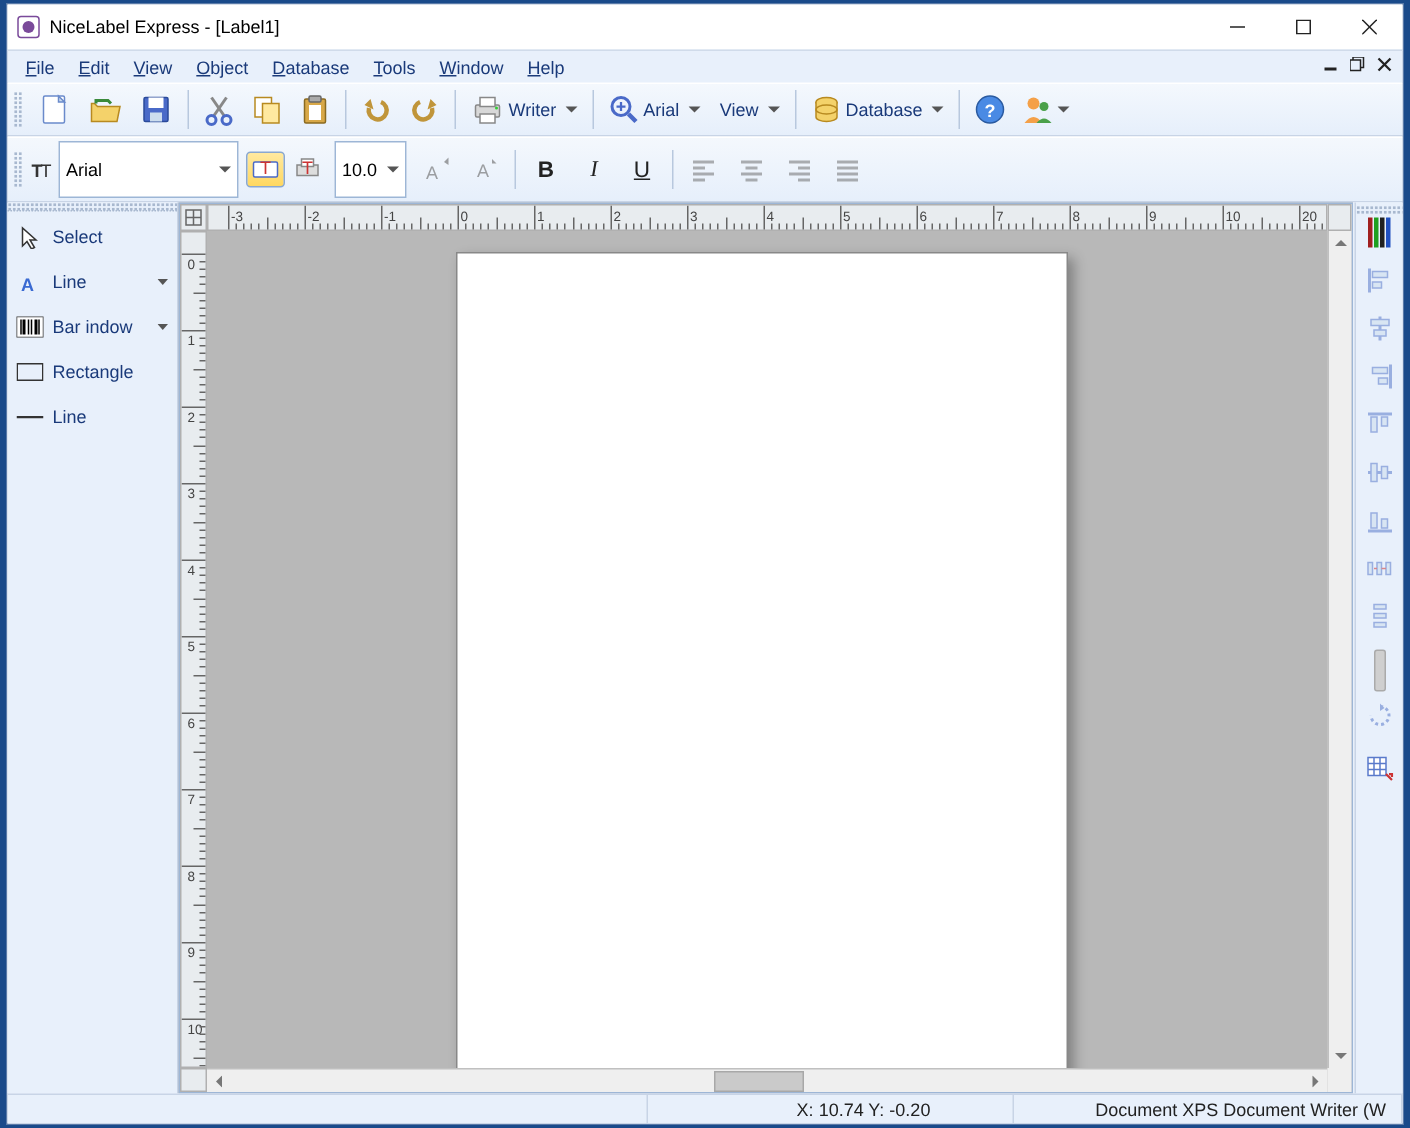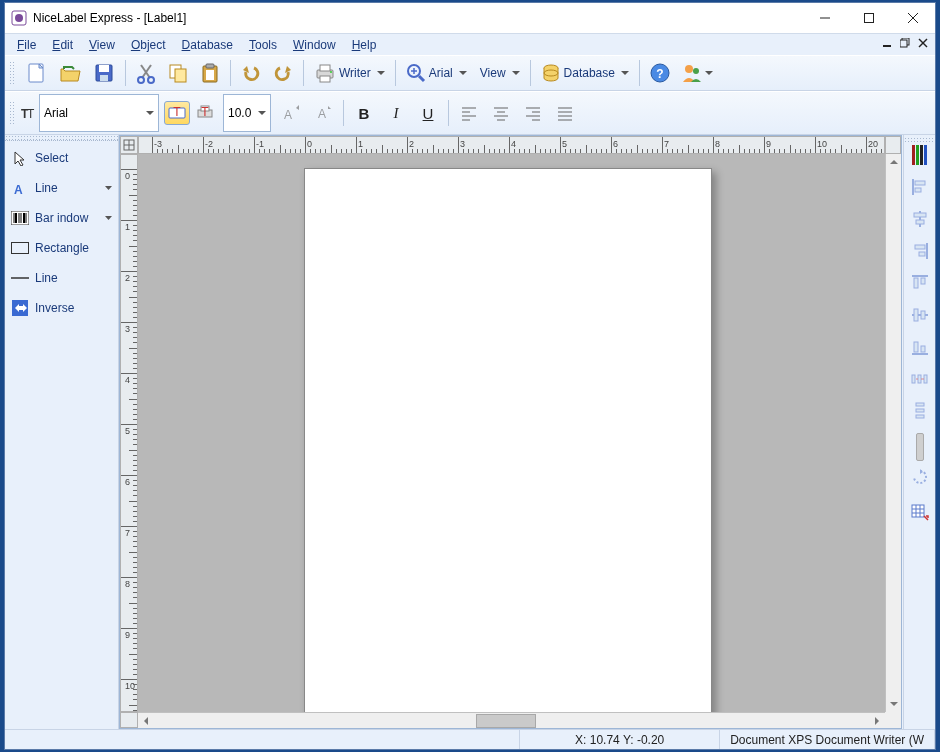--- a/index.html
+++ b/index.html
@@ -68,21 +68,21 @@
 
 
 .align-panel { width:32px; background:#e8f0fb; border-left:1px solid #c8d4e6; display:flex; flex-direction:column; align-items:center; padding-top:2px; }
 .align-panel-grip { height:6px; width:100%; background-image: radial-gradient(#a8b8cf 1px, transparent 1px); background-size:3px 3px; margin-bottom:2px;}
 .marker-row { display:flex; gap:1px; margin-bottom:6px; }
 .marker { width:3px; height:20px; }
 .al-btn { width:26px; height:26px; margin:3px 0; display:flex; align-items:center; justify-content:center; border:1px solid transparent; border-radius:3px; cursor:default;}
 .al-btn.disabled { opacity:.55; }
 
 
-.statusbar { height:20px; background:#e8f0fb; border-top:1px solid #c8d4e6; display:flex; align-items:center; font-size:11px; color:#222; }
+.statusbar { height:20px; background:#e8f0fb; border-top:1px solid #c8d4e6; display:flex; align-items:center; font-size:11px; color:#222;gap:44px; }
 .status-cell { padding:0 10px; border-right:1px solid #c8d4e6; height:100%; display:flex; align-items:center; min-width:200px; justify-content:center; }
 .status-cell.flex1 { flex:1; min-width:0; justify-content:flex-start; }
 
 .ul { text-decoration:underline; }
 </style>
 </head>
 <body>
 
 <div class="window">
 
@@ -402,29 +402,20 @@
           </span>
         <span>Rectangle</span>
       </div>
       <div class="tool-item">
         <span class="t-ico">
             <svg width="18" height="6">
               <line x1="0" y1="3" x2="18" y2="3" stroke="#333" stroke-width="1.5"></line>
             </svg>
           </span>
         <span>Line</span>
-      </div>
-      <div class="tool-item">
-        <span class="t-ico">
-            <svg width="16" height="16">
-              <rect x="0" y="0" width="16" height="16" fill="#3a6ad2"></rect>
-              <path d="M3 8 L7 4 L7 6 L11 6 L11 4 L15 8 L11 12 L11 10 L7 10 L7 12 Z" fill="#fff"></path>
-            </svg>
-          </span>
-        <span>Inverse</span>
       </div>
     </div>
 
     <div class="canvas-wrap">
       <div class="ruler-corner-row">
         <div class="ruler-corner">
           <svg width="12" height="12">
               <rect x="1" y="1" width="10" height="10" fill="none" stroke="#666"></rect>
               <line x1="1" y1="6" x2="11" y2="6" stroke="#666"></line>
               <line x1="6" y1="1" x2="6" y2="11" stroke="#666"></line>

